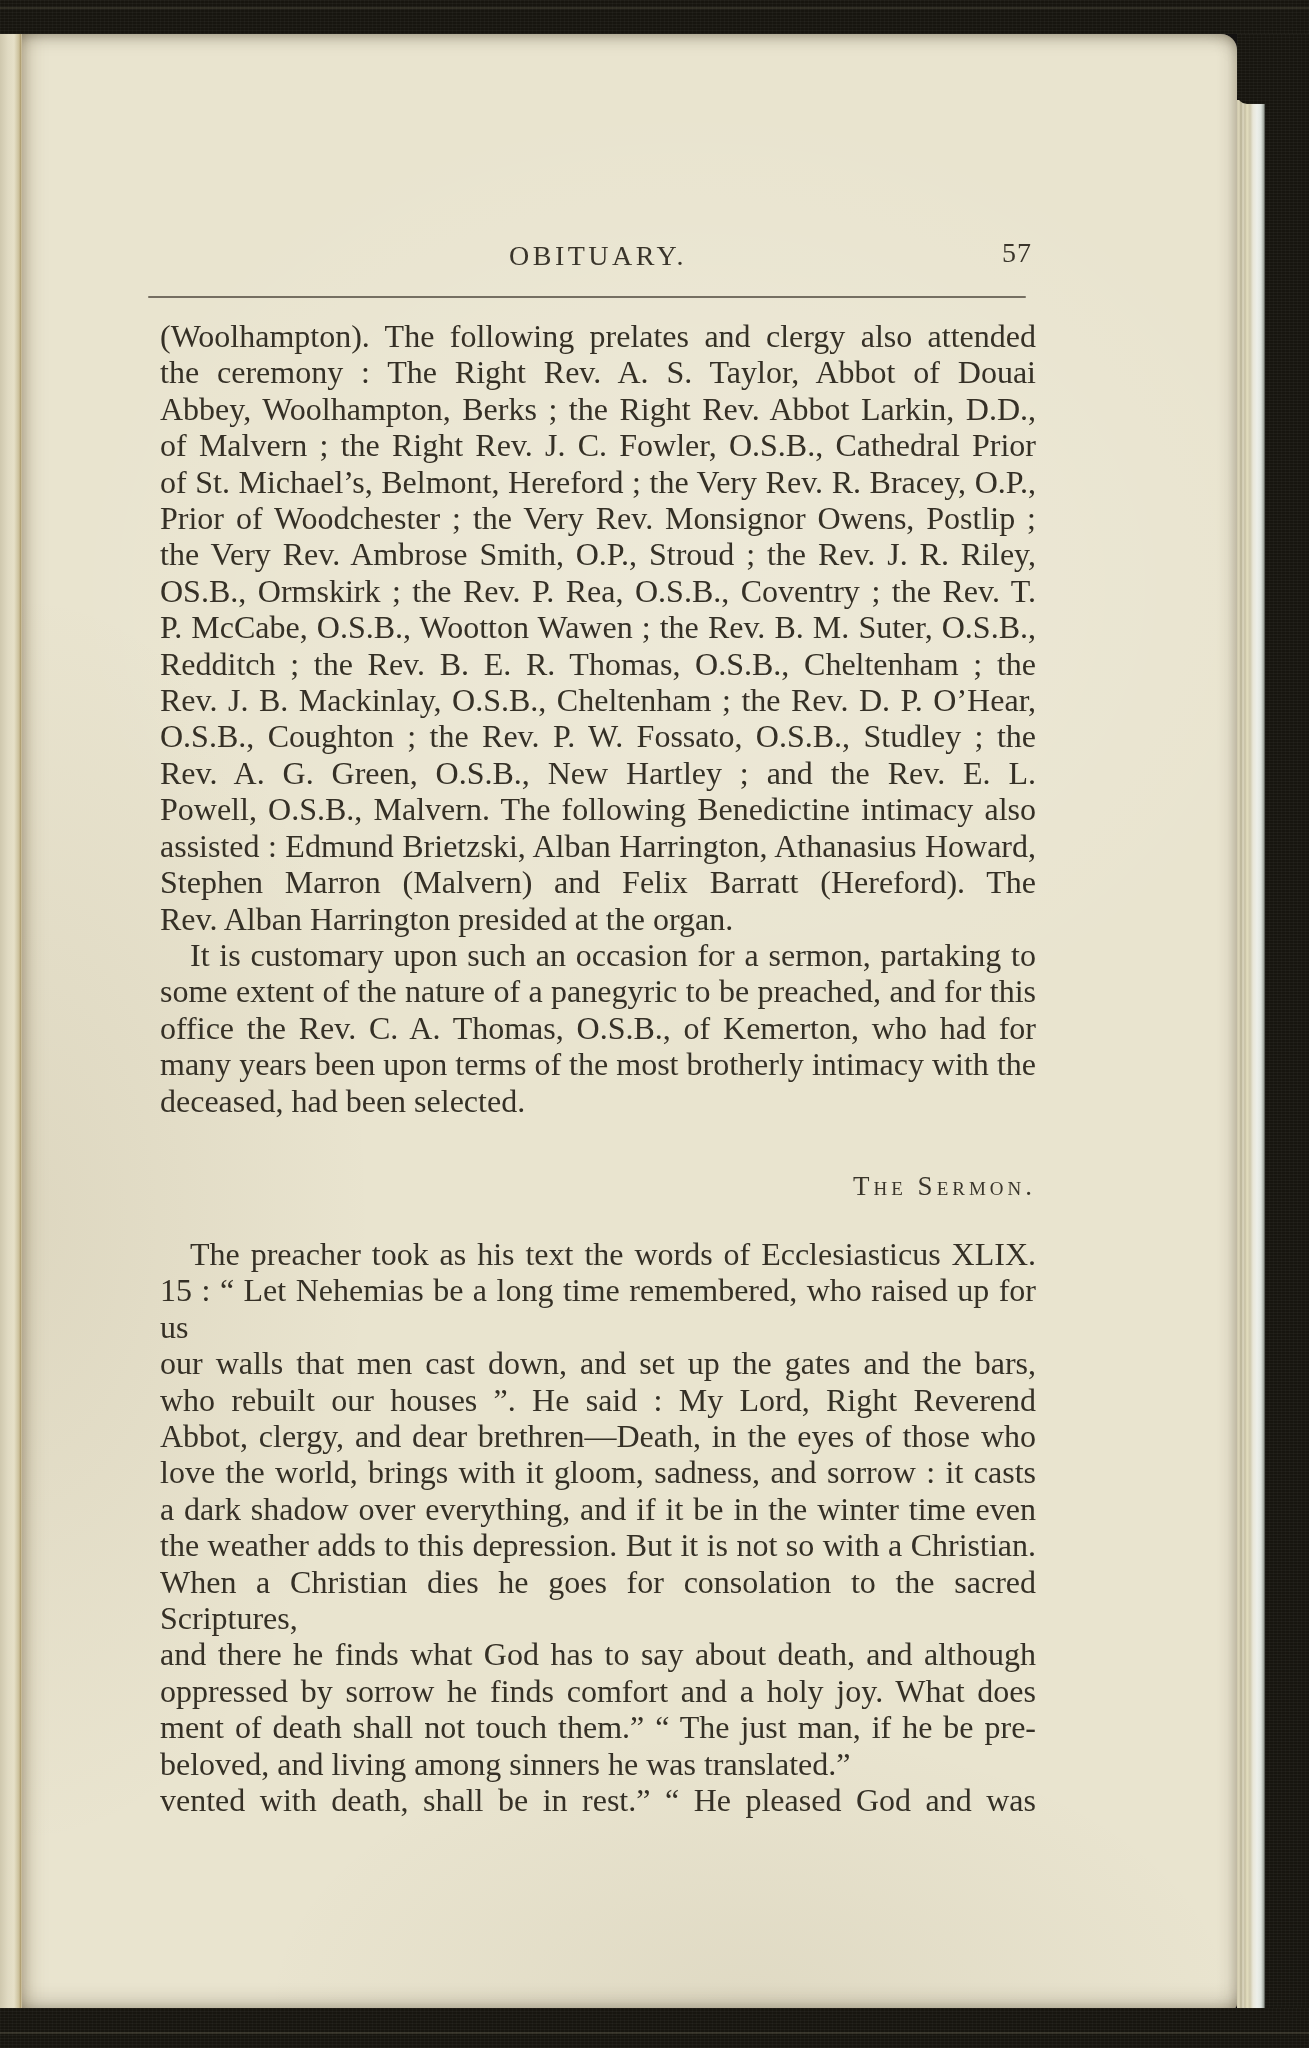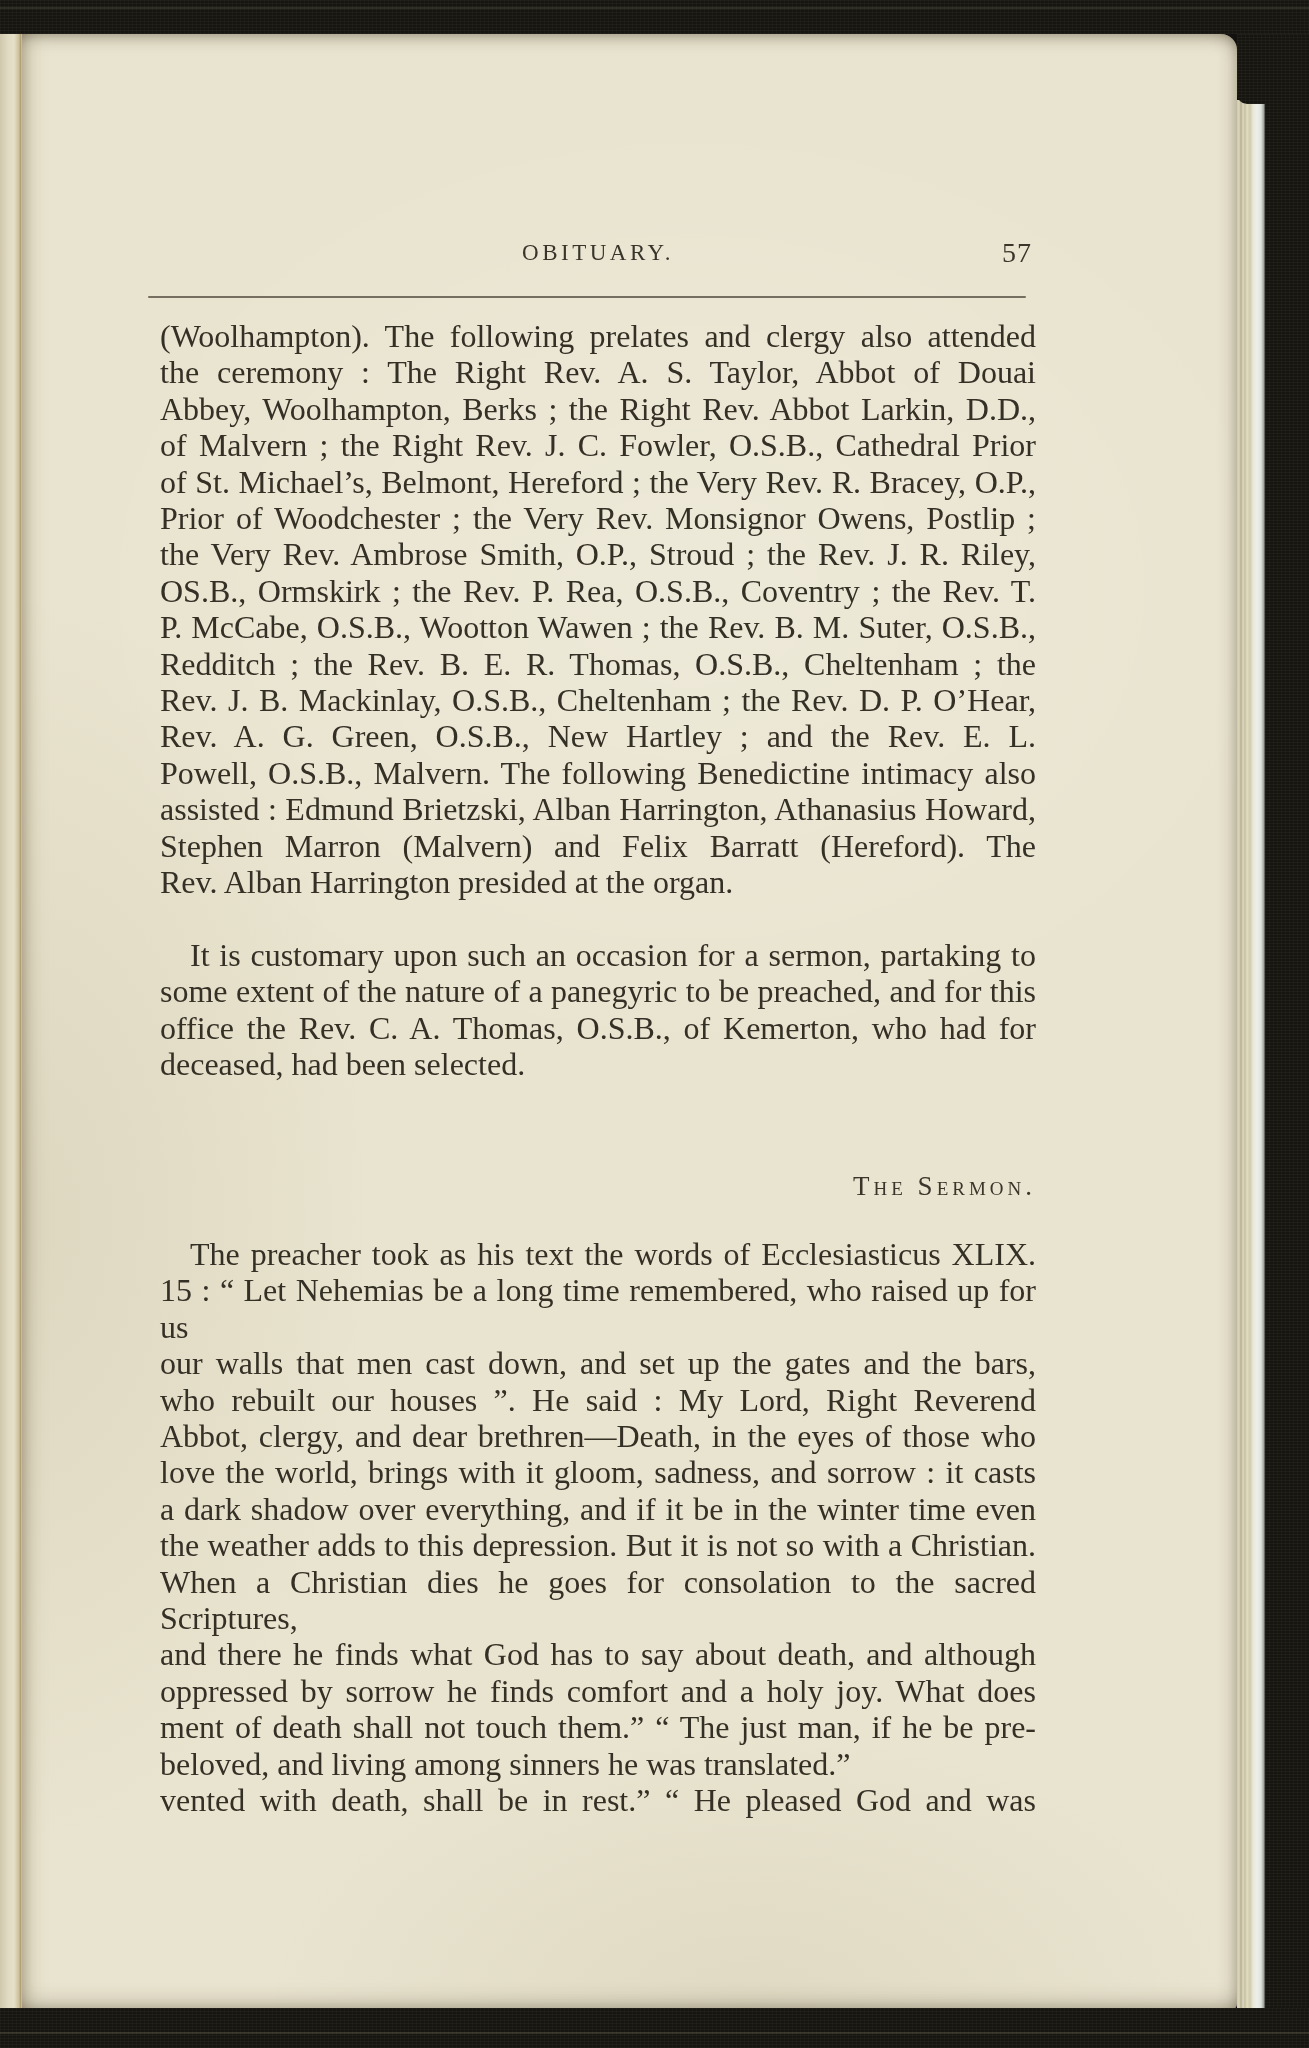--- a/index.html
+++ b/index.html
@@ -52,21 +52,21 @@
   
   .gutter{
     position:absolute;left:0;top:34px;width:22px;height:1976px;
     background:linear-gradient(90deg,#cfc8ae 0,#e0dac2 8px,#e6e0c8 14px,#cbc09b 19px,#a99668 21px,#e4dfc9 22px);
   }
 
   
   .running-header{position:absolute;left:138px;top:206px;width:876px;height:32px;color:#3a352b;}
   .running-header .title{
     position:absolute;left:0;right:0;text-align:center;
-    font-size:23px;letter-spacing:3.5px;
+    font-size:28px;letter-spacing:3.5px;
   }
   .running-header .pagenum{position:absolute;right:4px;top:-3px;font-size:28px;letter-spacing:1px;}
   .rule{position:absolute;left:126px;top:262px;width:878px;height:2px;background:#4d473c;opacity:.75;border-radius:1px;}
 
   .para{position:absolute;left:138px;width:876px;color:#353026;font-size:32px;}
   .tline{line-height:36.4px;text-align:justify;text-align-last:justify;}
   .tline-last{text-align-last:left;}
   .para.indent .tline:first-child{text-indent:30px;}
   .p1{top:284px;}
   .p2{top:903px;}
@@ -101,31 +101,33 @@
         <div class="tline">the ceremony : The Right Rev. A. S. Taylor, Abbot of Douai</div>
         <div class="tline">Abbey, Woolhampton, Berks ; the Right Rev. Abbot Larkin, D.D.,</div>
         <div class="tline">of Malvern ; the Right Rev. J. C. Fowler, O.S.B., Cathedral Prior</div>
         <div class="tline">of St. Michael’s, Belmont, Hereford ; the Very Rev. R. Bracey, O.P.,</div>
         <div class="tline">Prior of Woodchester ; the Very Rev. Monsignor Owens, Postlip ;</div>
         <div class="tline">the Very Rev. Ambrose Smith, O.P., Stroud ; the Rev. J. R. Riley,</div>
         <div class="tline">OS.B., Ormskirk ; the Rev. P. Rea, O.S.B., Coventry ; the Rev. T.</div>
         <div class="tline">P. McCabe, O.S.B., Wootton Wawen ; the Rev. B. M. Suter, O.S.B.,</div>
         <div class="tline">Redditch ; the Rev. B. E. R. Thomas, O.S.B., Cheltenham ; the</div>
         <div class="tline">Rev. J. B. Mackinlay, O.S.B., Cheltenham ; the Rev. D. P. O’Hear,</div>
+        <div class="tline">O.S.B., Coughton ; the Rev. P. W. Fossato, O.S.B., Studley ; the</div>
         <div class="tline">Rev. A. G. Green, O.S.B., New Hartley ; and the Rev. E. L.</div>
         <div class="tline">Powell, O.S.B., Malvern. The following Benedictine intimacy also</div>
         <div class="tline">assisted : Edmund Brietzski, Alban Harrington, Athanasius Howard,</div>
         <div class="tline">Stephen Marron (Malvern) and Felix Barratt (Hereford). The</div>
         <div class="tline tline-last">Rev. Alban Harrington presided at the organ.</div>
       </div>
 
     <div class="para p2 indent">
         <div class="tline">It is customary upon such an occasion for a sermon, partaking to</div>
         <div class="tline">some extent of the nature of a panegyric to be preached, and for this</div>
         <div class="tline">office the Rev. C. A. Thomas, O.S.B., of Kemerton, who had for</div>
+        <div class="tline">many years been upon terms of the most brotherly intimacy with the</div>
         <div class="tline tline-last">deceased, had been selected.</div>
       </div>
 
     <div class="sect">The Sermon.</div>
 
     <div class="para p3 indent">
         <div class="tline">The preacher took as his text the words of Ecclesiasticus XLIX.</div>
         <div class="tline">15 : “ Let Nehemias be a long time remembered, who raised up for us</div>
         <div class="tline">our walls that men cast down, and set up the gates and the bars,</div>
         <div class="tline">who rebuilt our houses ”. He said : My Lord, Right Reverend</div>

